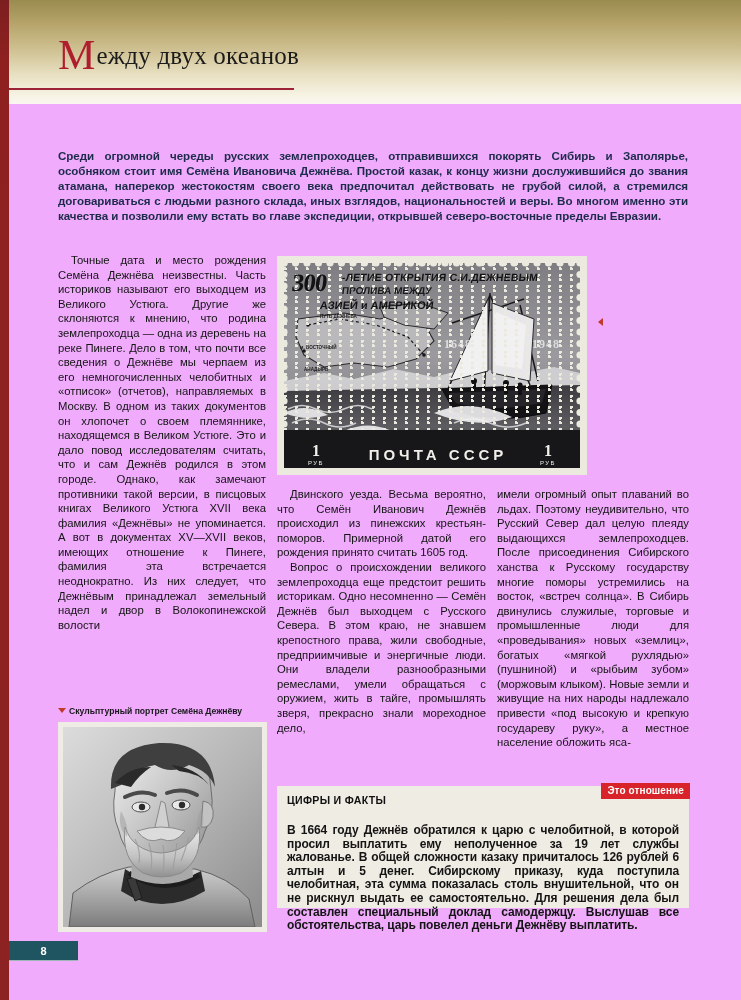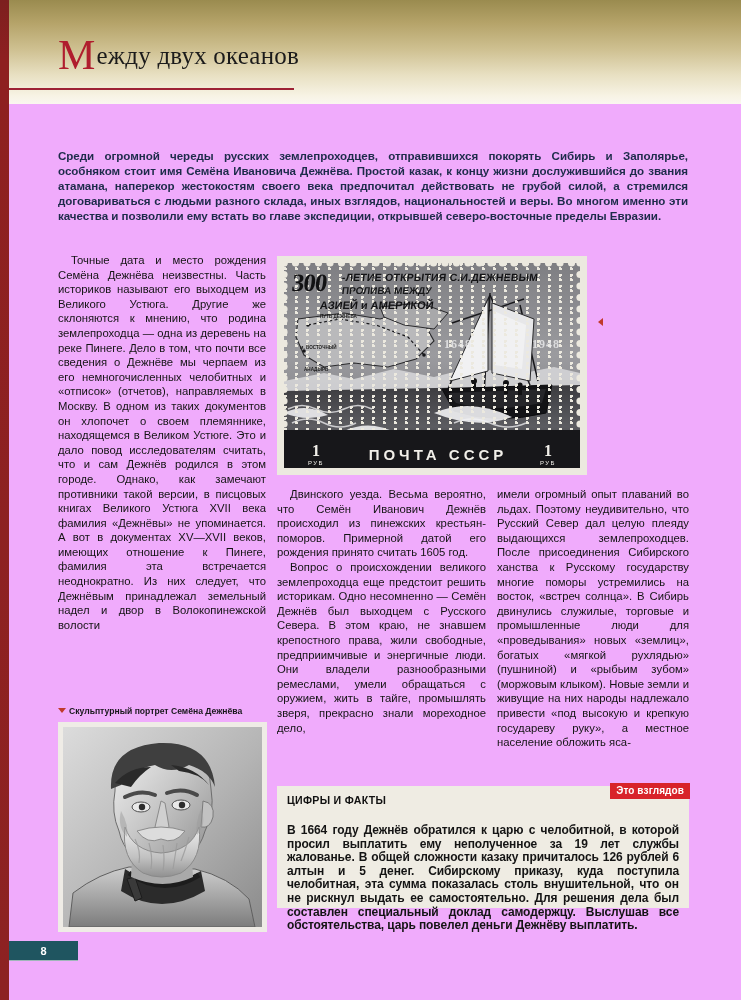--- a/index.html
+++ b/index.html
@@ -418,21 +418,21 @@
           </svg>
       </div>
     </div>
   </div>
 
   <div id="stamp-caption">
     <span class="tri-left"></span>
   </div>
 
   <div id="portrait-caption">
-    <span class="tri-down"></span><span>Скульптурный портрет Семёна Дежнёва</span>
+    <span class="tri-down"></span><span>Скульптурный портрет Семёна Дежнёву</span>
   </div>
 
   <div id="portrait">
     <div id="portrait-img">
       <svg width="199" height="200" viewBox="0 0 199 200" style="position:absolute;inset:0;">
         <defs>
           <linearGradient id="bgp" x1="0" y1="0" x2="1" y2="1">
             <stop offset="0%" stop-color="#dcdcdc"></stop>
             <stop offset="55%" stop-color="#b4b4b4"></stop>
             <stop offset="100%" stop-color="#8b8b8b"></stop>
@@ -492,20 +492,20 @@
           <path d="M126,110 q-4,14 -8,24"></path>
         </g>
 
         <path d="M58,84 q8,14 6,26 q-10,-10 -6,-26Z" fill="#9b9b9b" opacity=".5"></path>
         <path d="M138,82 q-6,14 -4,26 q10,-10 4,-26Z" fill="#9b9b9b" opacity=".5"></path>
       </svg>
     </div>
   </div>
 
   <div id="facts">
-    <div id="facts-badge">Это взглядов</div>
+    <div id="facts-badge">Это отношение</div>
     <div id="facts-title">ЦИФРЫ И ФАКТЫ</div>
     <div id="facts-body">В 1664 году Дежнёв обратился к царю с челобитной, в которой просил выплатить ему неполученное за 19 лет службы жалованье. В общей сложности казаку причиталось 126 рублей 6 алтын и 5 денег. Сибирскому приказу, куда поступила челобитная, эта сумма показалась столь внушительной, что он не рискнул выдать ее самостоятельно. Для решения дела был составлен специальный доклад самодержцу. Выслушав все обстоятельства, царь повелел деньги Дежнёву выплатить.</div>
   </div>
 
   <div id="pagenum">8</div>
 
 </div>
 
 </body></html>

